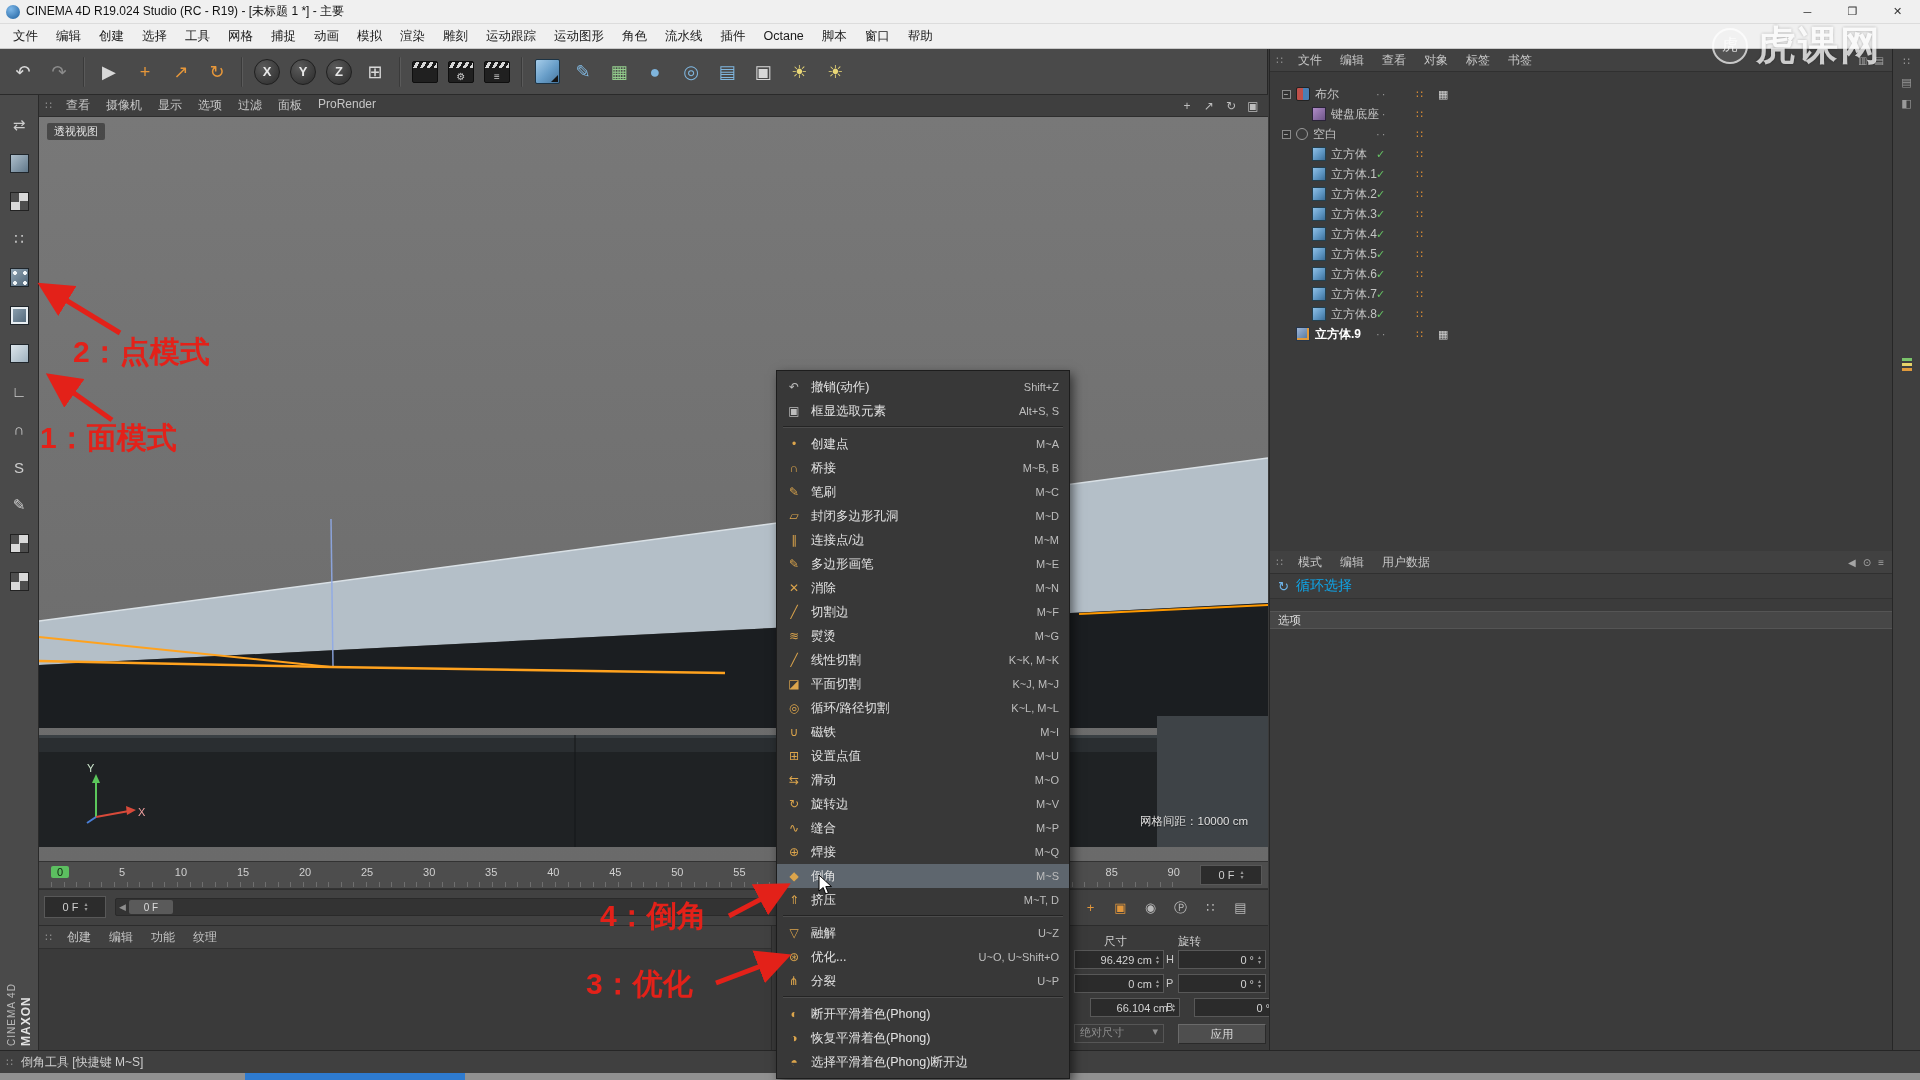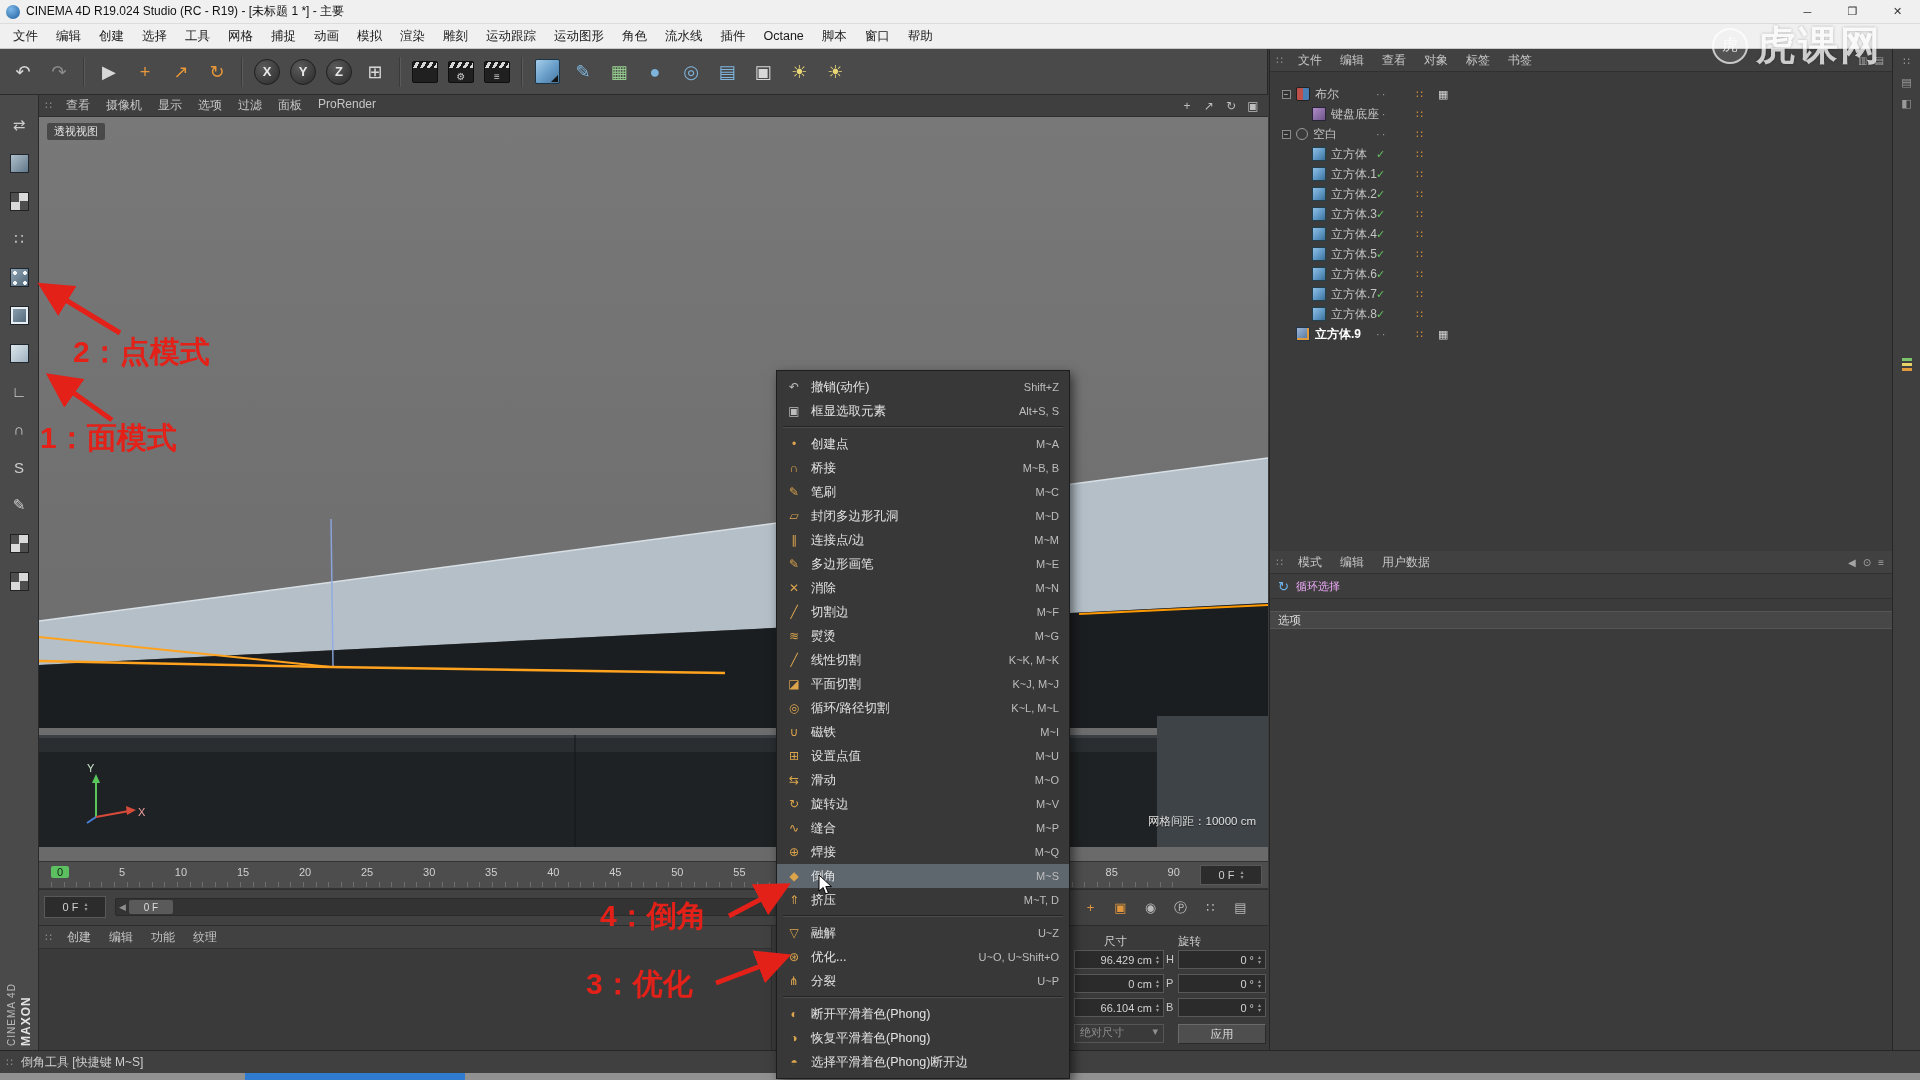--- a/index.html
+++ b/index.html
@@ -59,21 +59,21 @@
 .vp-menu{position:absolute;left:39px;top:95px;width:1229px;height:22px;background:#3f3f3f;
   border-bottom:1px solid #2e2e2e;display:flex;align-items:center;}
 .vp-menu .handle,.panel-menu .handle{color:#8f8f8f;font-size:11px;padding:0 6px;}
 .vp-menu .menu-item{padding:0 8px;font-size:12px;color:#c6c6c6;}
 .vp-ctrls{margin-left:auto;display:flex;gap:4px;padding-right:6px;}
 .vp-ctrls span{width:18px;height:16px;display:flex;align-items:center;justify-content:center;color:#bdbdbd;font-size:12px;}
 .canvas{position:absolute;left:39px;top:117px;width:1229px;height:744px;
   background:linear-gradient(#787878,#6a6a6a);overflow:hidden;}
 .vp-chip{position:absolute;left:8px;top:6px;padding:1px 7px;background:rgba(35,35,35,.55);
   color:#e2e2e2;font-size:11px;border-radius:2px;}
-.grid-info{position:absolute;right:12px;bottom:32px;color:#e0e0e0;font-size:11.5px;text-shadow:0 1px 1px rgba(0,0,0,.6);}
+.grid-info{position:absolute;right:20px;bottom:32px;color:#e0e0e0;font-size:11.5px;text-shadow:0 1px 1px rgba(0,0,0,.6);}
 
 
 .ruler{position:absolute;left:39px;top:861px;width:1229px;height:28px;background:#4d4d4d;
   border-top:1px solid #333;border-bottom:1px solid #333;}
 .ruler-ticks{position:absolute;left:12px;right:88px;top:4px;display:flex;justify-content:space-between;
   font-size:11px;color:#d0d0d0;}
 .ruler-ticks span:first-of-type{background:#5cbf60;color:#10250f;padding:0 6px;border-radius:2px;}
 .ruler::after{content:"";position:absolute;left:12px;right:88px;bottom:1px;height:5px;
   background:repeating-linear-gradient(90deg,#6e6e6e 0 1px,transparent 1px 12.6px);}
 .end-field{position:absolute;right:6px;top:3px;width:62px;height:20px;background:#2c2c2c;border:1px solid #585858;
@@ -94,21 +94,21 @@
   border-top:1px solid #2c2c2c;border-right:1px solid #2c2c2c;}
 .panel-menu{height:23px;background:#414141;border-bottom:1px solid #303030;display:flex;align-items:center;}
 .panel-menu .menu-item{padding:0 9px;font-size:12px;color:#c6c6c6;}
 .panel-menu .right-icons{margin-left:auto;display:flex;gap:7px;padding-right:8px;color:#a5a5a5;font-size:10px;}
 .coord-panel{position:absolute;left:772px;top:925px;width:496px;height:125px;background:#3a3a3a;border-top:1px solid #2c2c2c;}
 .chead{position:absolute;font-size:11.5px;color:#cdcdcd;top:8px;}
 .ch-size{left:332px;}.ch-rot{left:406px;}
 .cfield{position:absolute;width:90px;height:19px;background:#2b2b2b;border:1px solid #585858;color:#d3d3d3;
   font-size:11px;display:flex;align-items:center;justify-content:flex-end;padding-right:4px;gap:4px;}
 .sf{left:302px;}.rf{left:406px;width:88px;}
-.row1{top:24px;}.row2{top:48px;}.row3{top:72px;}
+.row1{top:24px;}.row2{top:48px;}.row3{top:72px;margin-left:16px;}
 .rlabel{position:absolute;left:394px;font-size:11px;color:#c9c9c9;width:10px;}
 .rl1{top:27px;}.rl2{top:51px;}.rl3{top:75px;}
 .cdrop{position:absolute;left:302px;top:98px;width:90px;height:19px;background:#3a3a3a;border:1px solid #565656;
   color:#8f8f8f;font-size:11px;display:flex;align-items:flex-start;justify-content:space-between;padding:0 5px;}
 .capply{position:absolute;left:406px;top:98px;width:88px;height:20px;background:#4e4e4e;
   border:1px solid #6a6a6a;border-bottom-color:#2a2a2a;border-right-color:#2a2a2a;
   color:#ddd;font-size:11.5px;display:flex;align-items:center;justify-content:center;}
 
 
 .right-col{position:absolute;left:1269px;top:49px;width:623px;height:1001px;background:#3b3b3b;border-left:1px solid #262626;}
@@ -128,21 +128,21 @@
 .oicon.nul{width:12px;height:12px;border:1px solid #9a9a9a;border-radius:50%;background:#3b3b3b;}
 .ostate{position:absolute;left:106px;font-size:11px;}
 .ostate.check{color:#67c465;}
 .ostate.dots{color:#9a9a9a;letter-spacing:2px;}
 .olayer{position:absolute;left:146px;color:#e09036;font-size:11px;}
 .otag{position:absolute;left:168px;color:#cfcfcf;font-size:11px;}
 .am-wrap{position:absolute;left:0;top:502px;width:100%;}
 .am-menu{height:23px;}
 .am-title-row{height:25px;display:flex;align-items:center;padding-left:8px;background:#3d3d3d;border-bottom:1px solid #323232;}
 .am-title-row .ticn{color:#6db3e8;font-size:13px;margin-right:7px;}
-.am-title-row .tlabel{color:#f0abfc;font-size:11px;}
+.am-title-row .tlabel{color:#0ea5e9;font-size:14px;}
 .am-section{margin-top:12px;height:18px;background:#474747;border:1px solid #555;border-left:none;border-right:none;
   display:flex;align-items:center;padding-left:8px;color:#dcdcdc;font-size:11.5px;}
 .am-opt{height:22px;display:flex;align-items:center;padding-left:8px;}
 .am-opt .opt-label{width:86px;font-size:11.5px;color:#c6c6c6;}
 .checkbox{width:12px;height:12px;background:#262626;border:1px solid #6e6e6e;}
 .right-strip{position:absolute;left:1892px;top:49px;width:28px;height:1001px;background:#3f3f3f;border-left:1px solid #262626;
   display:flex;flex-direction:column;align-items:center;padding-top:6px;gap:8px;color:#9a9a9a;font-size:11px;}
 .levels{margin-top:240px;display:flex;flex-direction:column;gap:2px;}
 .levels i{width:10px;height:3px;display:block;}
 .lv1{background:#7ac36a;}.lv2{background:#e8d36a;}.lv3{background:#e09a3c;}

